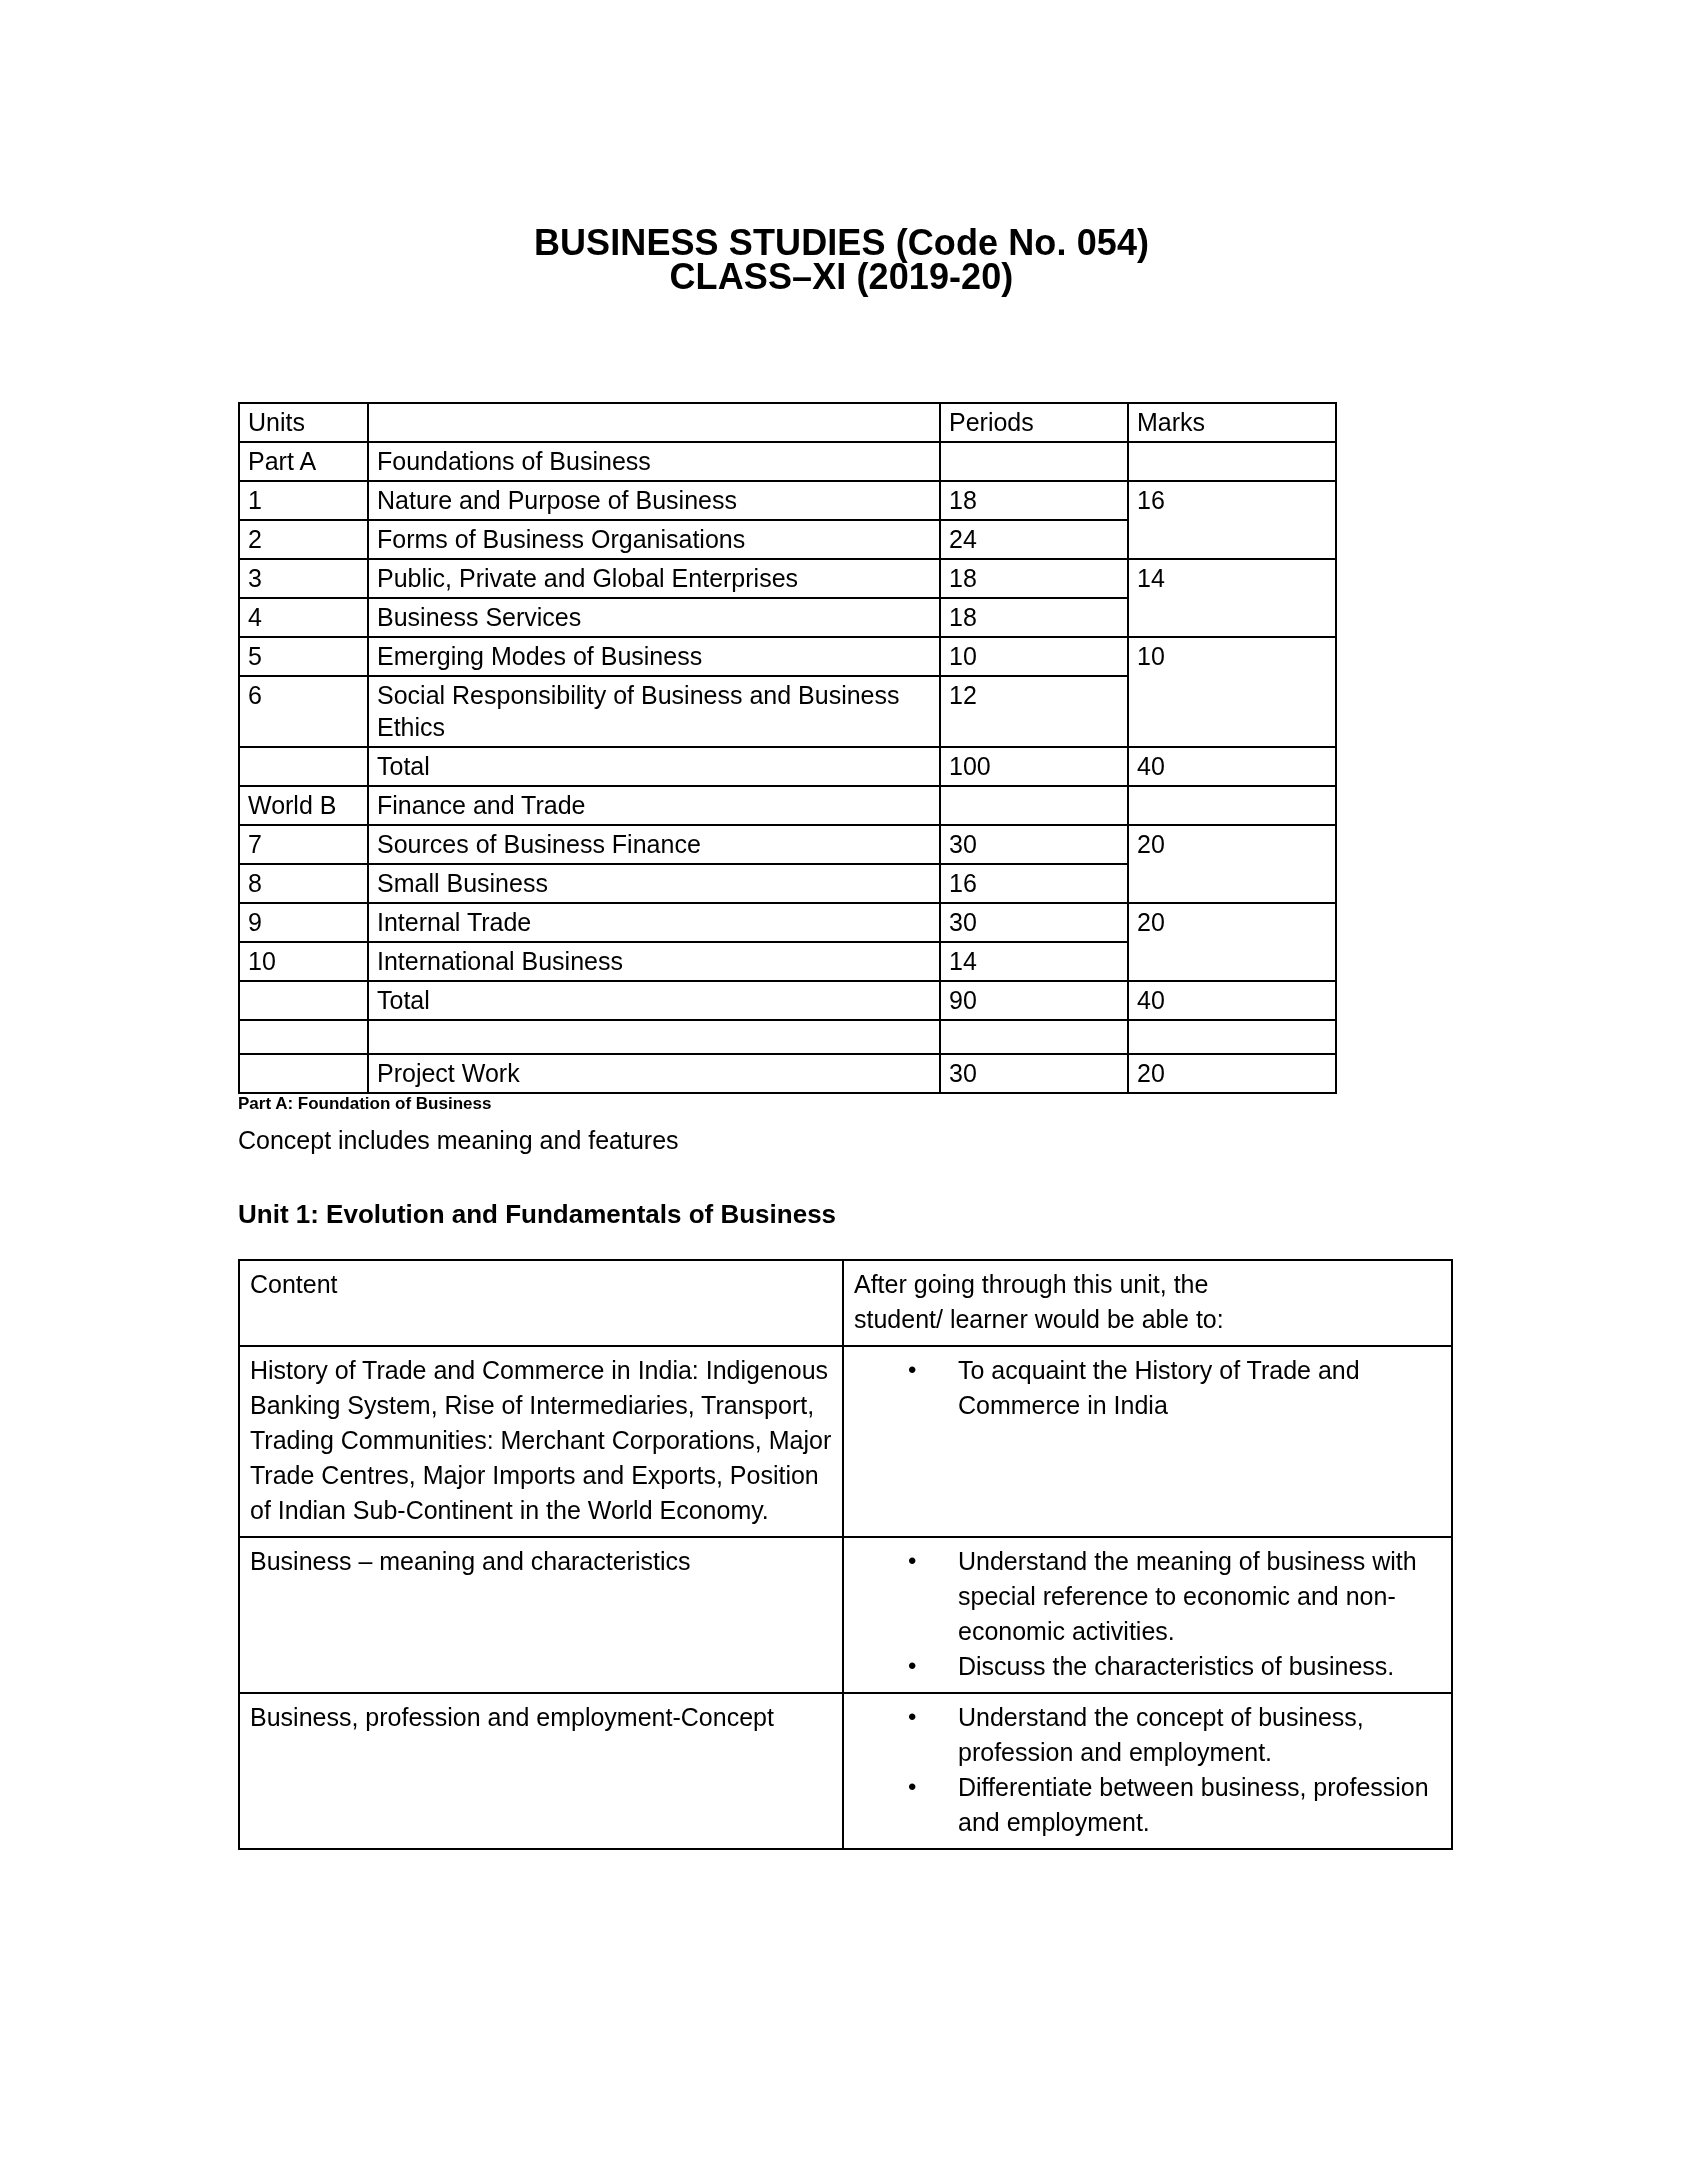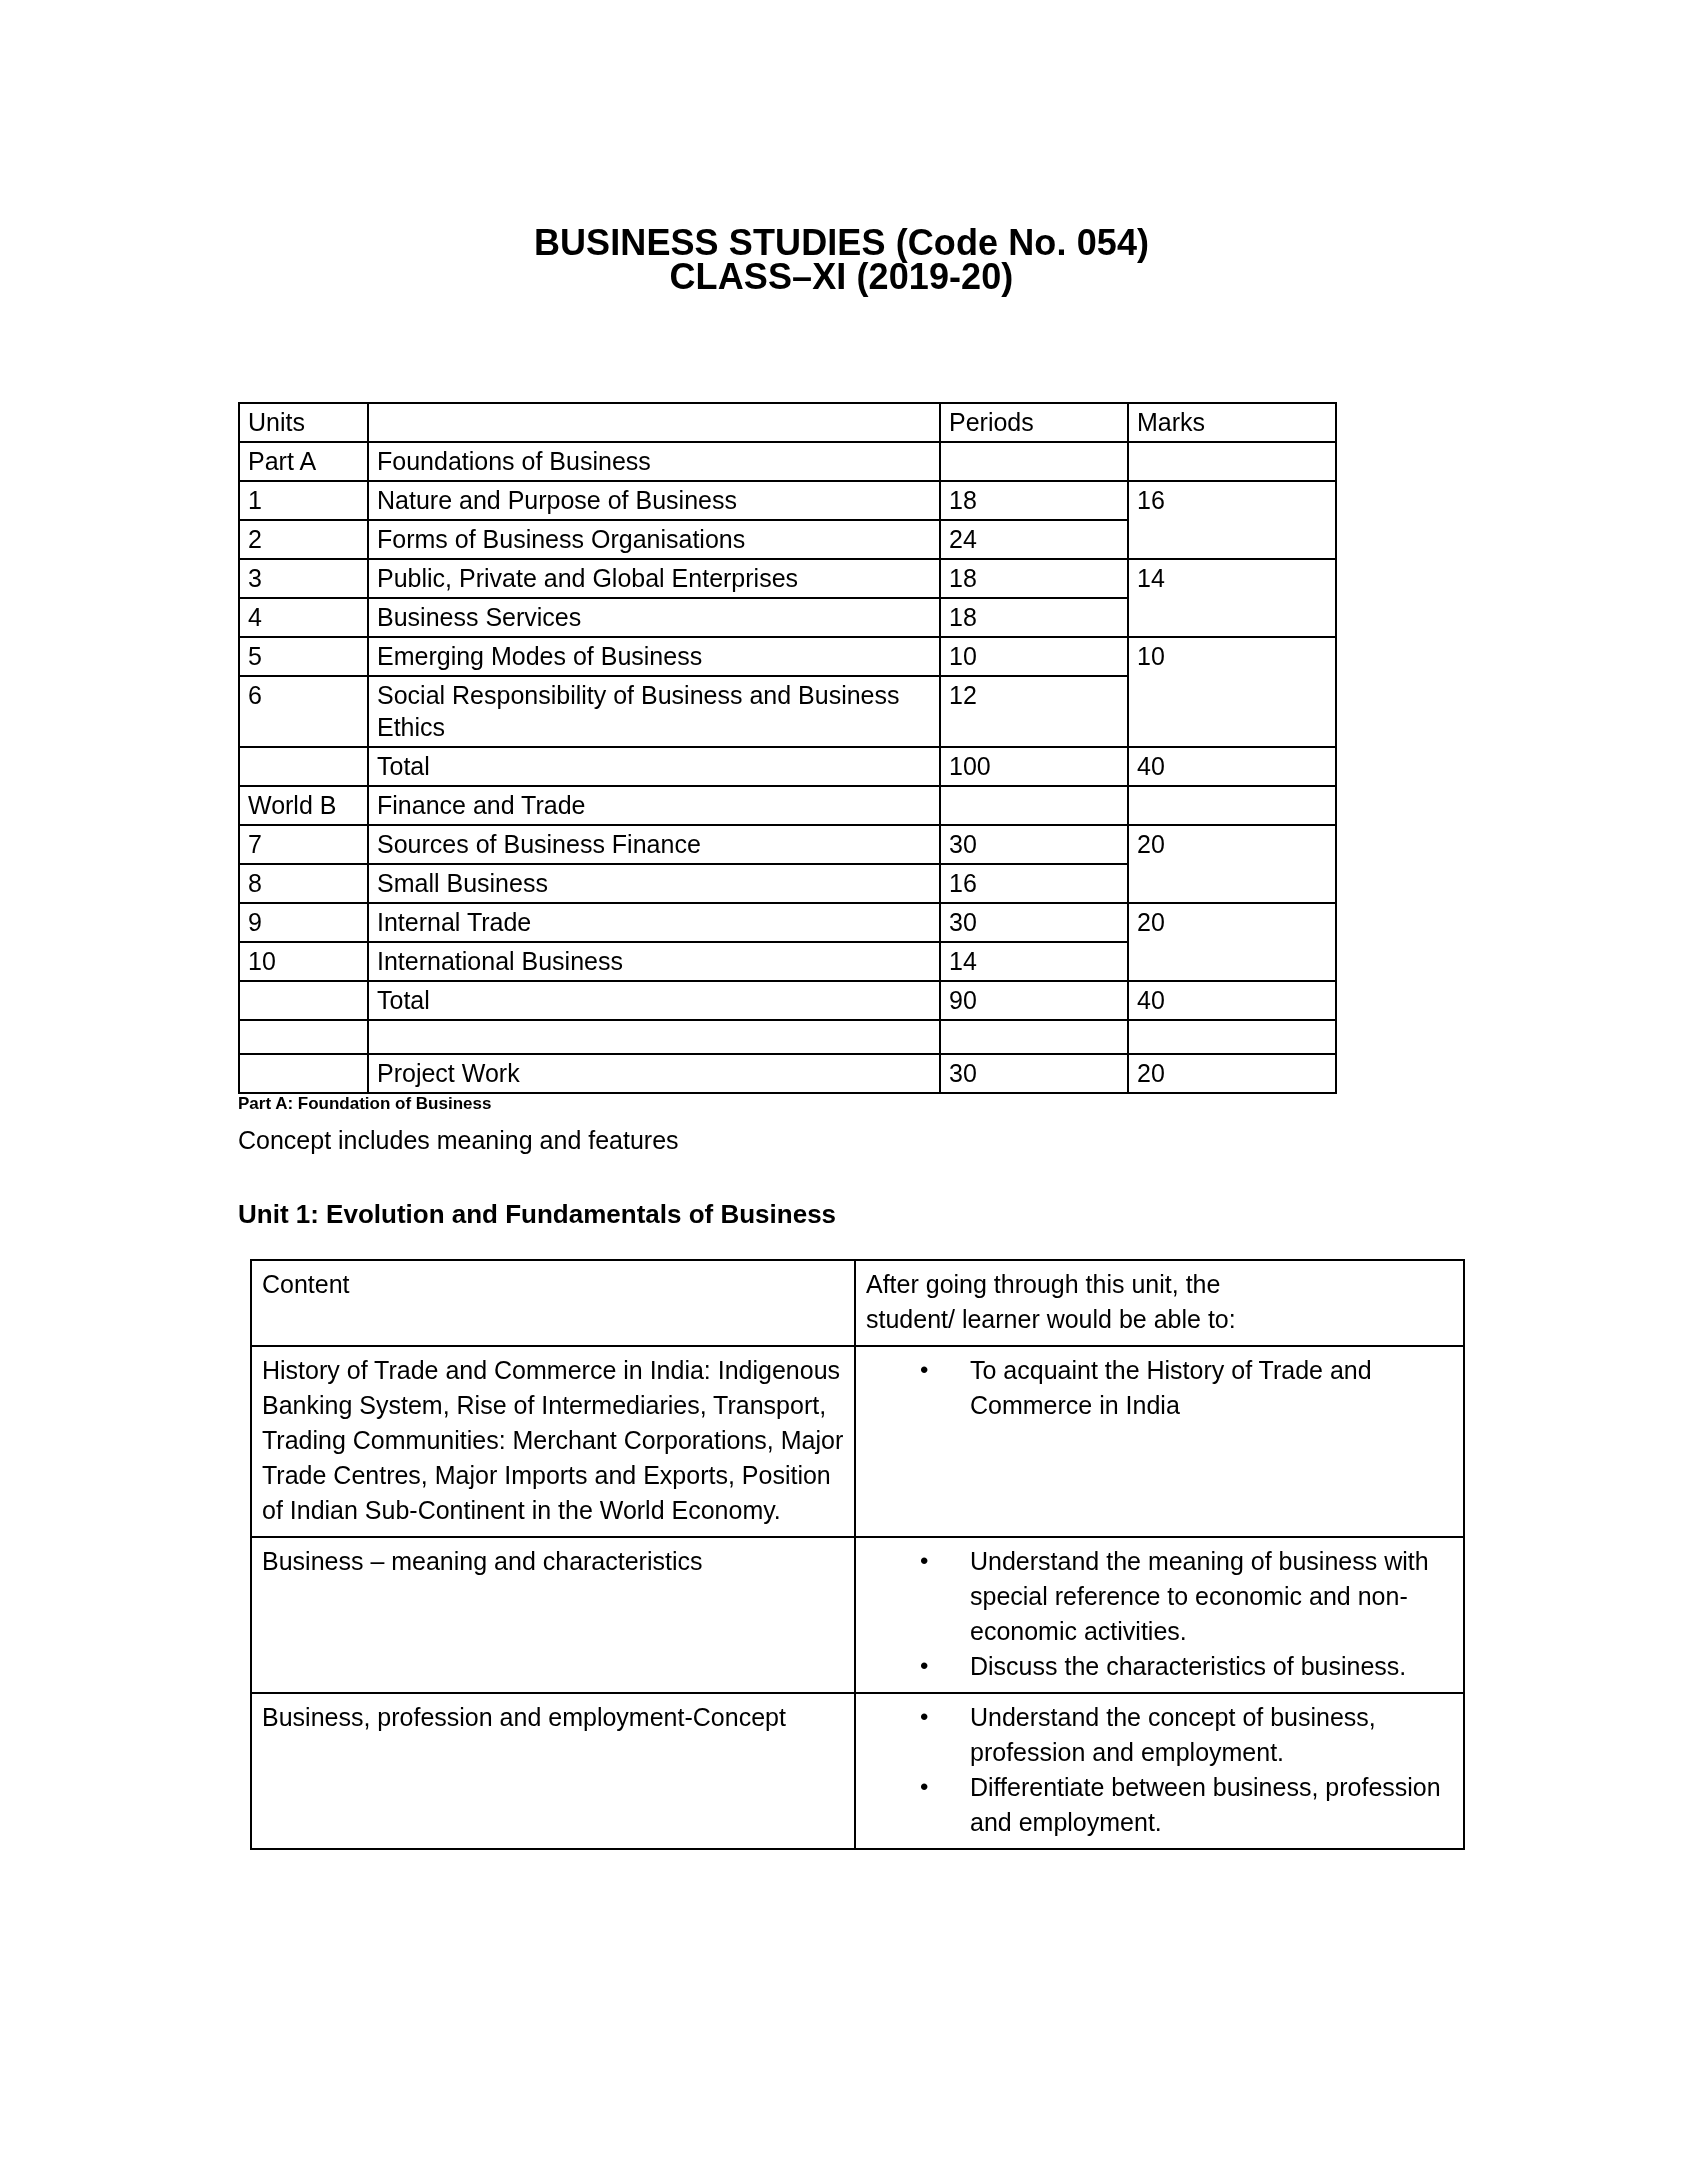--- a/index.html
+++ b/index.html
@@ -112,21 +112,21 @@
     left: 238px;
     top: 1197px;
     font-size: 26px;
     font-weight: bold;
     line-height: 34px;
   }
 
   
   .tbl2-wrap {
     position: absolute;
-    left: 250px;
+    left: 238px;
     top: 1259px;
     width: 1154px;
   }
   table.grid2 {
     border-collapse: collapse;
     table-layout: fixed;
     width: 100%;
   }
   table.grid2 td {
     border: 2px solid #000000;

